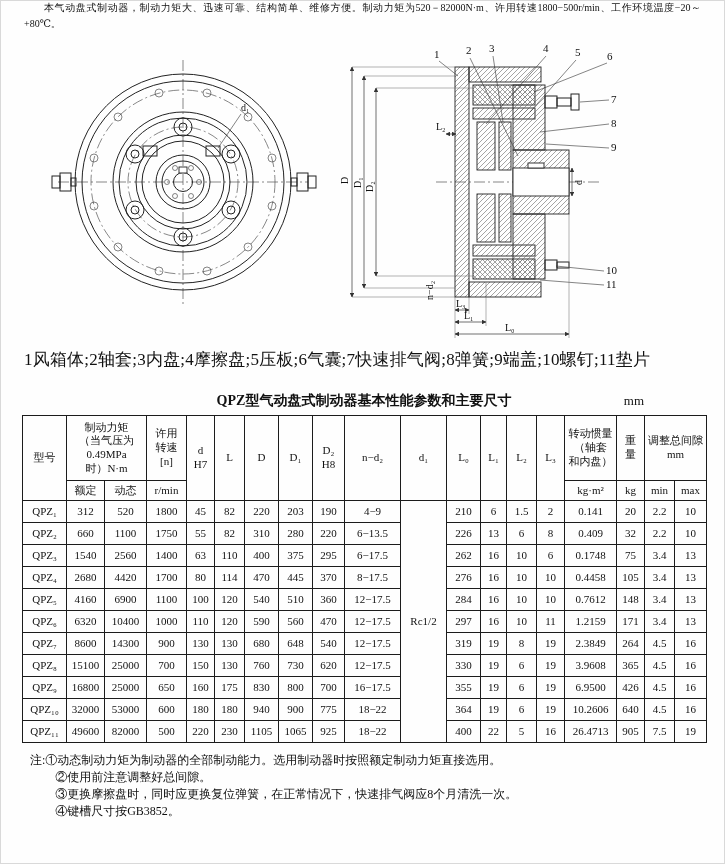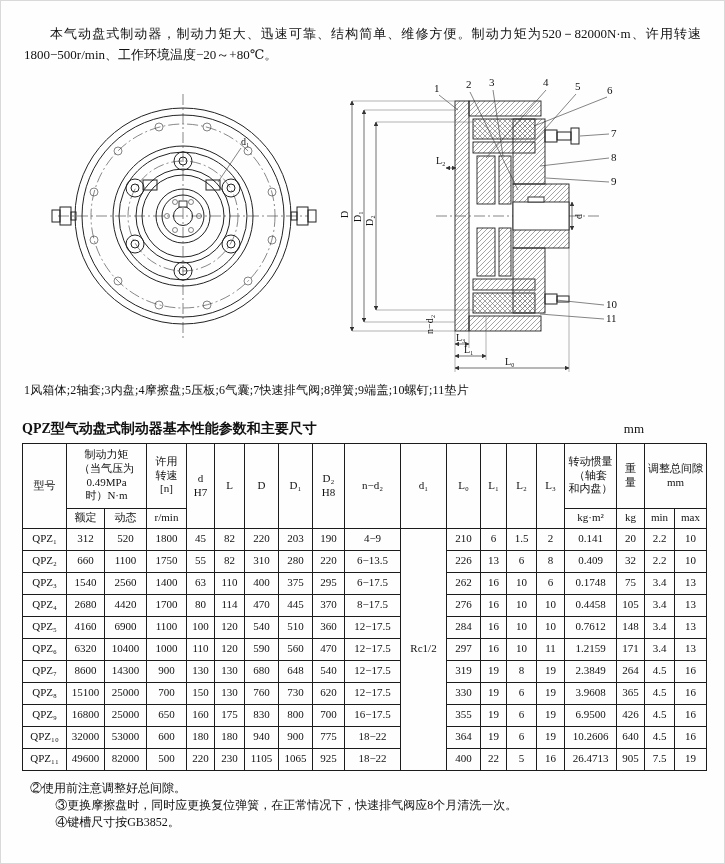--- a/index.html
+++ b/index.html
@@ -3,35 +3,35 @@
 <meta charset="utf-8">
 <style>
   html,body { margin:0; padding:0; }
   body {
     width:725px; height:864px; background:#fefefe; color:#111;
     font-family:"Liberation Serif","DejaVu Serif",serif;
     position:relative; overflow:hidden;
     box-shadow: inset 0 0 0 1px #d9d9d9;
   }
   .intro {
-    margin:24px 24px 0 24px; font-size:13px; line-height:1.6;
+    margin:0 24px 0 24px; font-size:10px; line-height:1.6;
     text-indent:2em; text-align:justify;
   }
   svg.drawings { display:block; margin-top:0; }
   .ln { fill:none; stroke:#222; stroke-width:1; }
   .thin { fill:none; stroke:#333; stroke-width:0.6; }
   .cl { fill:none; stroke:#555; stroke-width:0.7; stroke-dasharray:11 3 2 3; }
   .hatch { fill:url(#h1); stroke:#222; stroke-width:0.9; }
   .hatch2 { fill:url(#h2); stroke:#222; stroke-width:0.9; }
   .dim { stroke:#333; stroke-width:0.7; fill:none; }
   .ext { stroke:#666; stroke-width:0.5; fill:none; }
   text.lab { font-family:"Liberation Serif","DejaVu Serif",serif; font-size:11px; fill:#111; }
   text.dimlab { font-family:"Liberation Serif","DejaVu Serif",serif; font-size:10px; fill:#111; }
-  .caption { margin:4px 8px 0 24px; font-size:12px; letter-spacing:0.2px; }
-  .table-title-row { position:relative; margin:20px 22px 4px 22px; width:684px; height:20px; }
+  .caption { margin:4px 8px 0 24px; font-size:17px; letter-spacing:0.2px; }
+  .table-title-row { position:relative; margin:20px 22px 4px 22px; width:684px; text-align:center; height:20px; }
   .table-title { font-weight:bold; font-size:14px; }
   .unit { position:absolute; right:62px; top:2px; font-size:13px; }
   table.spec {
     border-collapse:collapse; table-layout:fixed;
     margin:2px 0 0 22px; width:684px; font-size:11px;
   }
   table.spec th, table.spec td {
     border:1px solid #1c1c1c; text-align:center; vertical-align:middle;
     padding:1px 1px; line-height:1.25; overflow:hidden;
   }
@@ -522,16 +522,17 @@
         <td>16</td>
         <td>26.4713</td>
         <td>905</td>
         <td>7.5</td>
         <td>19</td>
       </tr>
     </tbody>
 </table>
 
 <div class="notes">
+  <div class="note-line">注:①动态制动力矩为制动器的全部制动能力。选用制动器时按照额定制动力矩直接选用。</div>
   <div class="note-line">②使用前注意调整好总间隙。</div>
   <div class="note-line">③更换摩擦盘时，同时应更换复位弹簧，在正常情况下，快速排气阀应8个月清洗一次。</div>
   <div class="note-line">④键槽尺寸按GB3852。</div>
 </div>
 
 </body></html>

